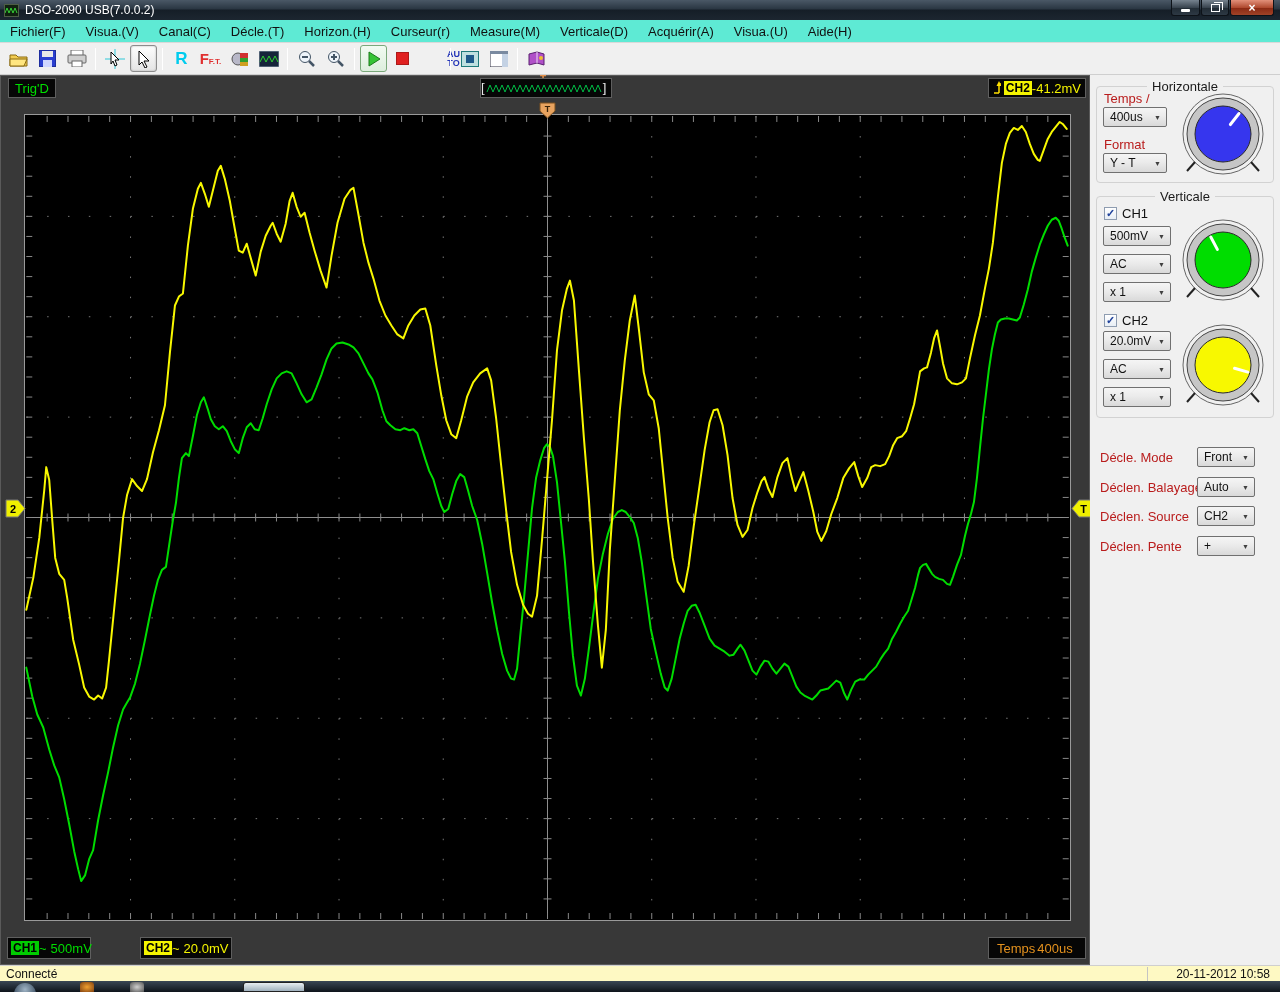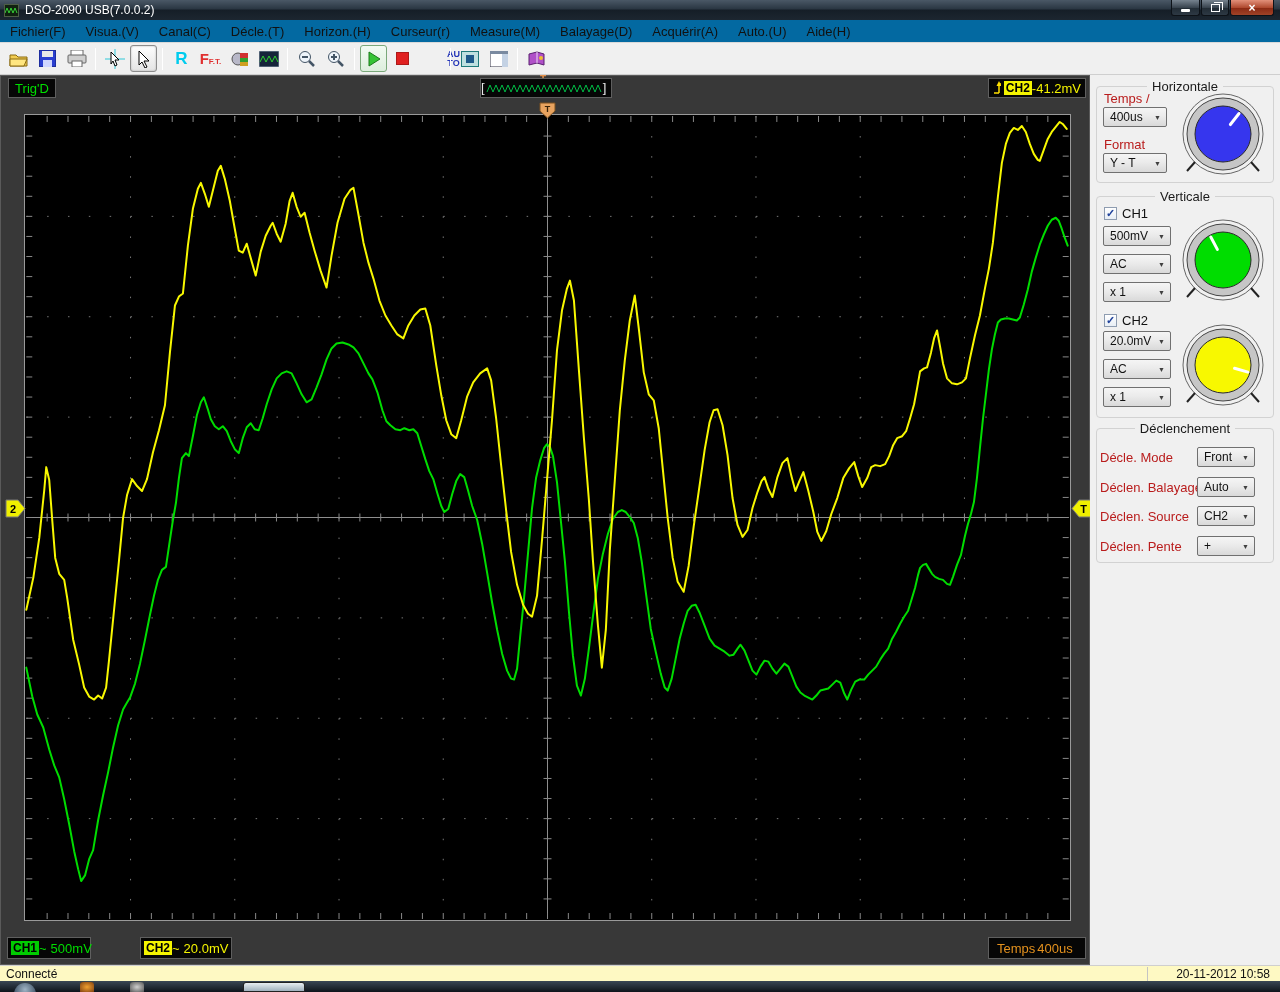--- a/index.html
+++ b/index.html
@@ -16,21 +16,21 @@
     background:linear-gradient(#76828e,#39444f 50%,#222c35 55%,#2d3944); margin-left:1px;
     display:flex; align-items:center; justify-content:center; }
   .winbtn.min,{ width:29px; } .winbtn.min { width:29px; } .winbtn.res { width:28px; }
   .winbtn.close { width:44px; background:linear-gradient(#e2907a,#b04a30 50%,#8c2a14 55%,#a04327); }
   .glyph-min { width:9px; height:3px; background:#fff; border-radius:1px; margin-top:5px; }
   .glyph-res { width:9px; height:8px; border:1px solid #fff; position:relative; background:transparent; }
   .glyph-res:before { content:""; position:absolute; left:2px; top:-3px; width:8px; height:7px; border:1px solid #fff; border-bottom:none; border-left:none; }
   .glyph-close { color:#fff; font-size:12px; font-weight:bold; line-height:14px; }
 
   
-  .menubar { position:absolute; left:0; top:20px; width:1280px; height:23px; background:#0369a1;
+  .menubar { position:absolute; left:0; top:20px; width:1280px; height:23px; background:#5eead4;
     border-bottom:1px solid #d9d9d9; display:flex; align-items:flex-end; font-size:13px; color:#111; }
   .menu-item { padding:3px 10px; cursor:default; }
 
   
   .toolbar { position:absolute; left:0; top:43px; width:1280px; height:32px; background:#f0f0f0;
     border-bottom:1px solid #cfcfcf; display:flex; align-items:center; padding-left:4px; }
   .tb { width:27px; height:27px; margin:0 1px; border:1px solid transparent; border-radius:3px;
     display:flex; align-items:center; justify-content:center; background:transparent; }
   .tb.pressed { border:1px solid #8c8c8c; background:linear-gradient(#fdfdfd,#e4e4e4); box-shadow:inset 0 0 2px #aaa; }
   .tb.playsel { border:1px solid #7aa87a; background:linear-gradient(#f2fbf2,#ddeedd); }
@@ -114,23 +114,23 @@
 </div>
 
 <div class="menubar">
   <div class="menu-item">Fichier(F)</div>
   <div class="menu-item">Visua.(V)</div>
   <div class="menu-item">Canal(C)</div>
   <div class="menu-item">Décle.(T)</div>
   <div class="menu-item">Horizon.(H)</div>
   <div class="menu-item">Curseur(r)</div>
   <div class="menu-item">Measure(M)</div>
-  <div class="menu-item">Balayage(D)</div>
+  <div class="menu-item">Verticale(D)</div>
   <div class="menu-item">Acquérir(A)</div>
-  <div class="menu-item">Auto.(U)</div>
+  <div class="menu-item">Visua.(U)</div>
   <div class="menu-item">Aide(H)</div>
 </div>
 
 <div class="toolbar">
   <div class="tb">
     <svg width="20" height="16">
         <path d="M1 4 h6 l2 2 h9 v9 h-17 z" fill="#f2cc50" stroke="#8a6a10"></path>
         <path d="M1 8 h17 l-3 7 h-14 z" fill="#ffe680" stroke="#8a6a10"></path>
       </svg>
   </div>
@@ -379,23 +379,20 @@
     </div>
   <svg class="knob" style="left:91px;top:248px" width="84" height="84">
     <circle cx="42" cy="42" r="40" fill="none" stroke="#666"></circle>
     <line x1="14" y1="70" x2="6" y2="79" stroke="#222" stroke-width="2"></line>
     <line x1="70" y1="70" x2="78" y2="79" stroke="#222" stroke-width="2"></line>
     <circle cx="42" cy="42" r="36" fill="#c6c6c6" stroke="#444"></circle>
     <circle class="knob-face" cx="42" cy="42" r="28" fill="#f8f800" stroke="#2a2a2a"></circle>
     <line class="knob-ind" x1="42" y1="16" x2="42" y2="30" stroke="#fff" stroke-width="3" stroke-linecap="round" transform="rotate(106 42 42)"></line>
   </svg>
 
-  <div class="groupbox" style="left:6px;top:353px;width:178px;height:135px">
-    <div class="grouplabel"><span>Déclenchement</span></div>
-  </div>
   <div class="plabel" style="left:10px;top:375px">Décle. Mode</div>
   <div class="combo" style="left:107px;top:372px;width:58px">
       <span>Front</span>
     </div>
   <div class="plabel" style="left:10px;top:405px">Déclen. Balayage</div>
   <div class="combo" style="left:107px;top:402px;width:58px">
       <span>Auto</span>
     </div>
   <div class="plabel" style="left:10px;top:434px">Déclen. Source</div>
   <div class="combo" style="left:107px;top:431px;width:58px">

